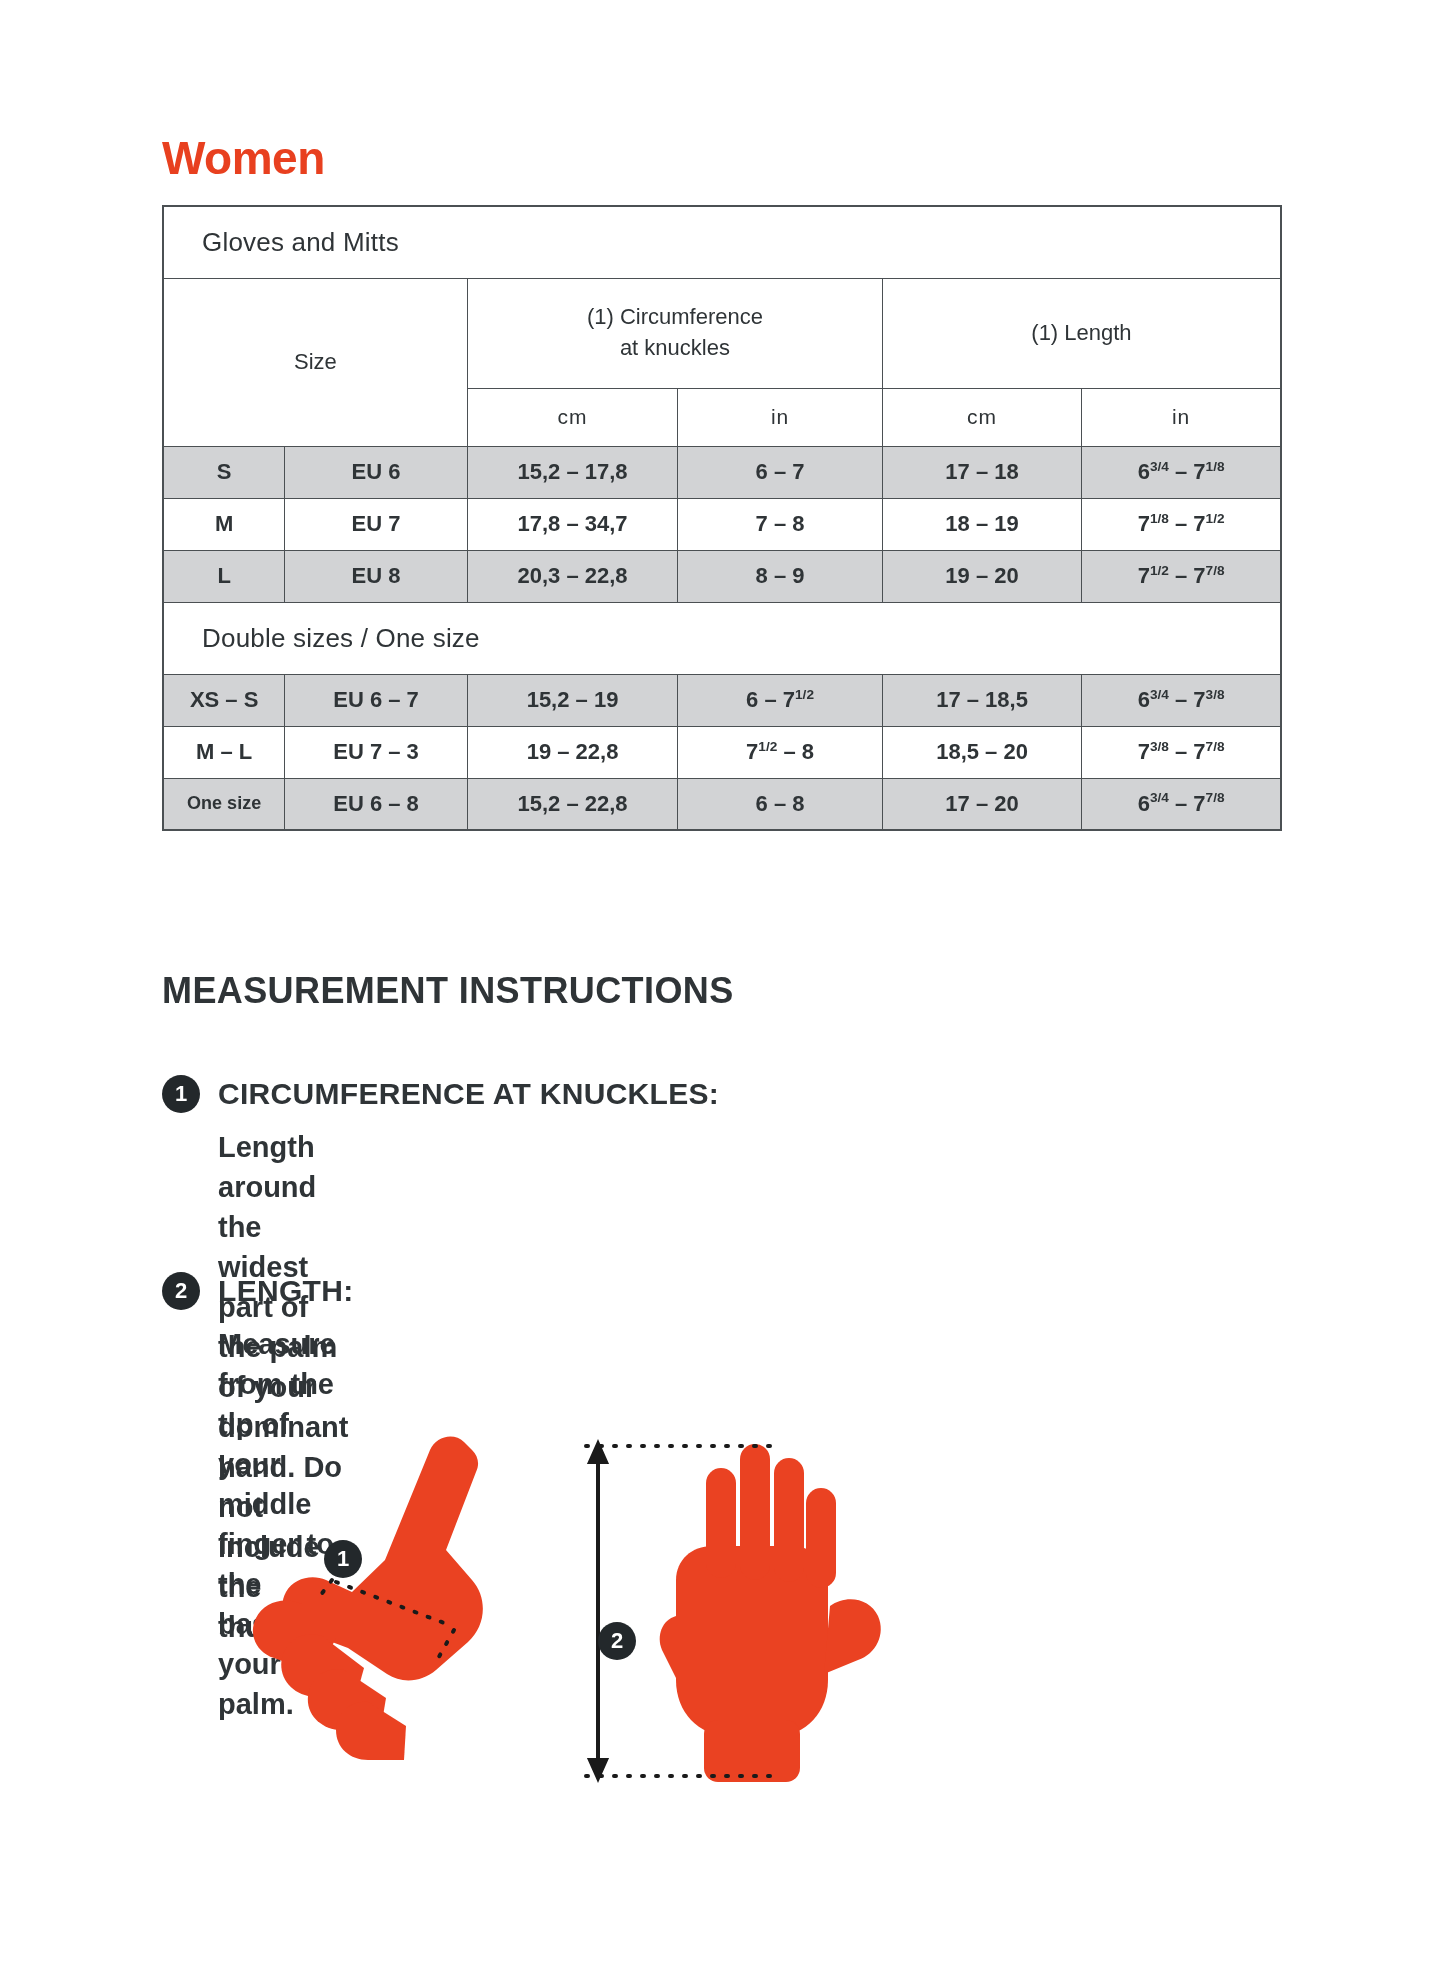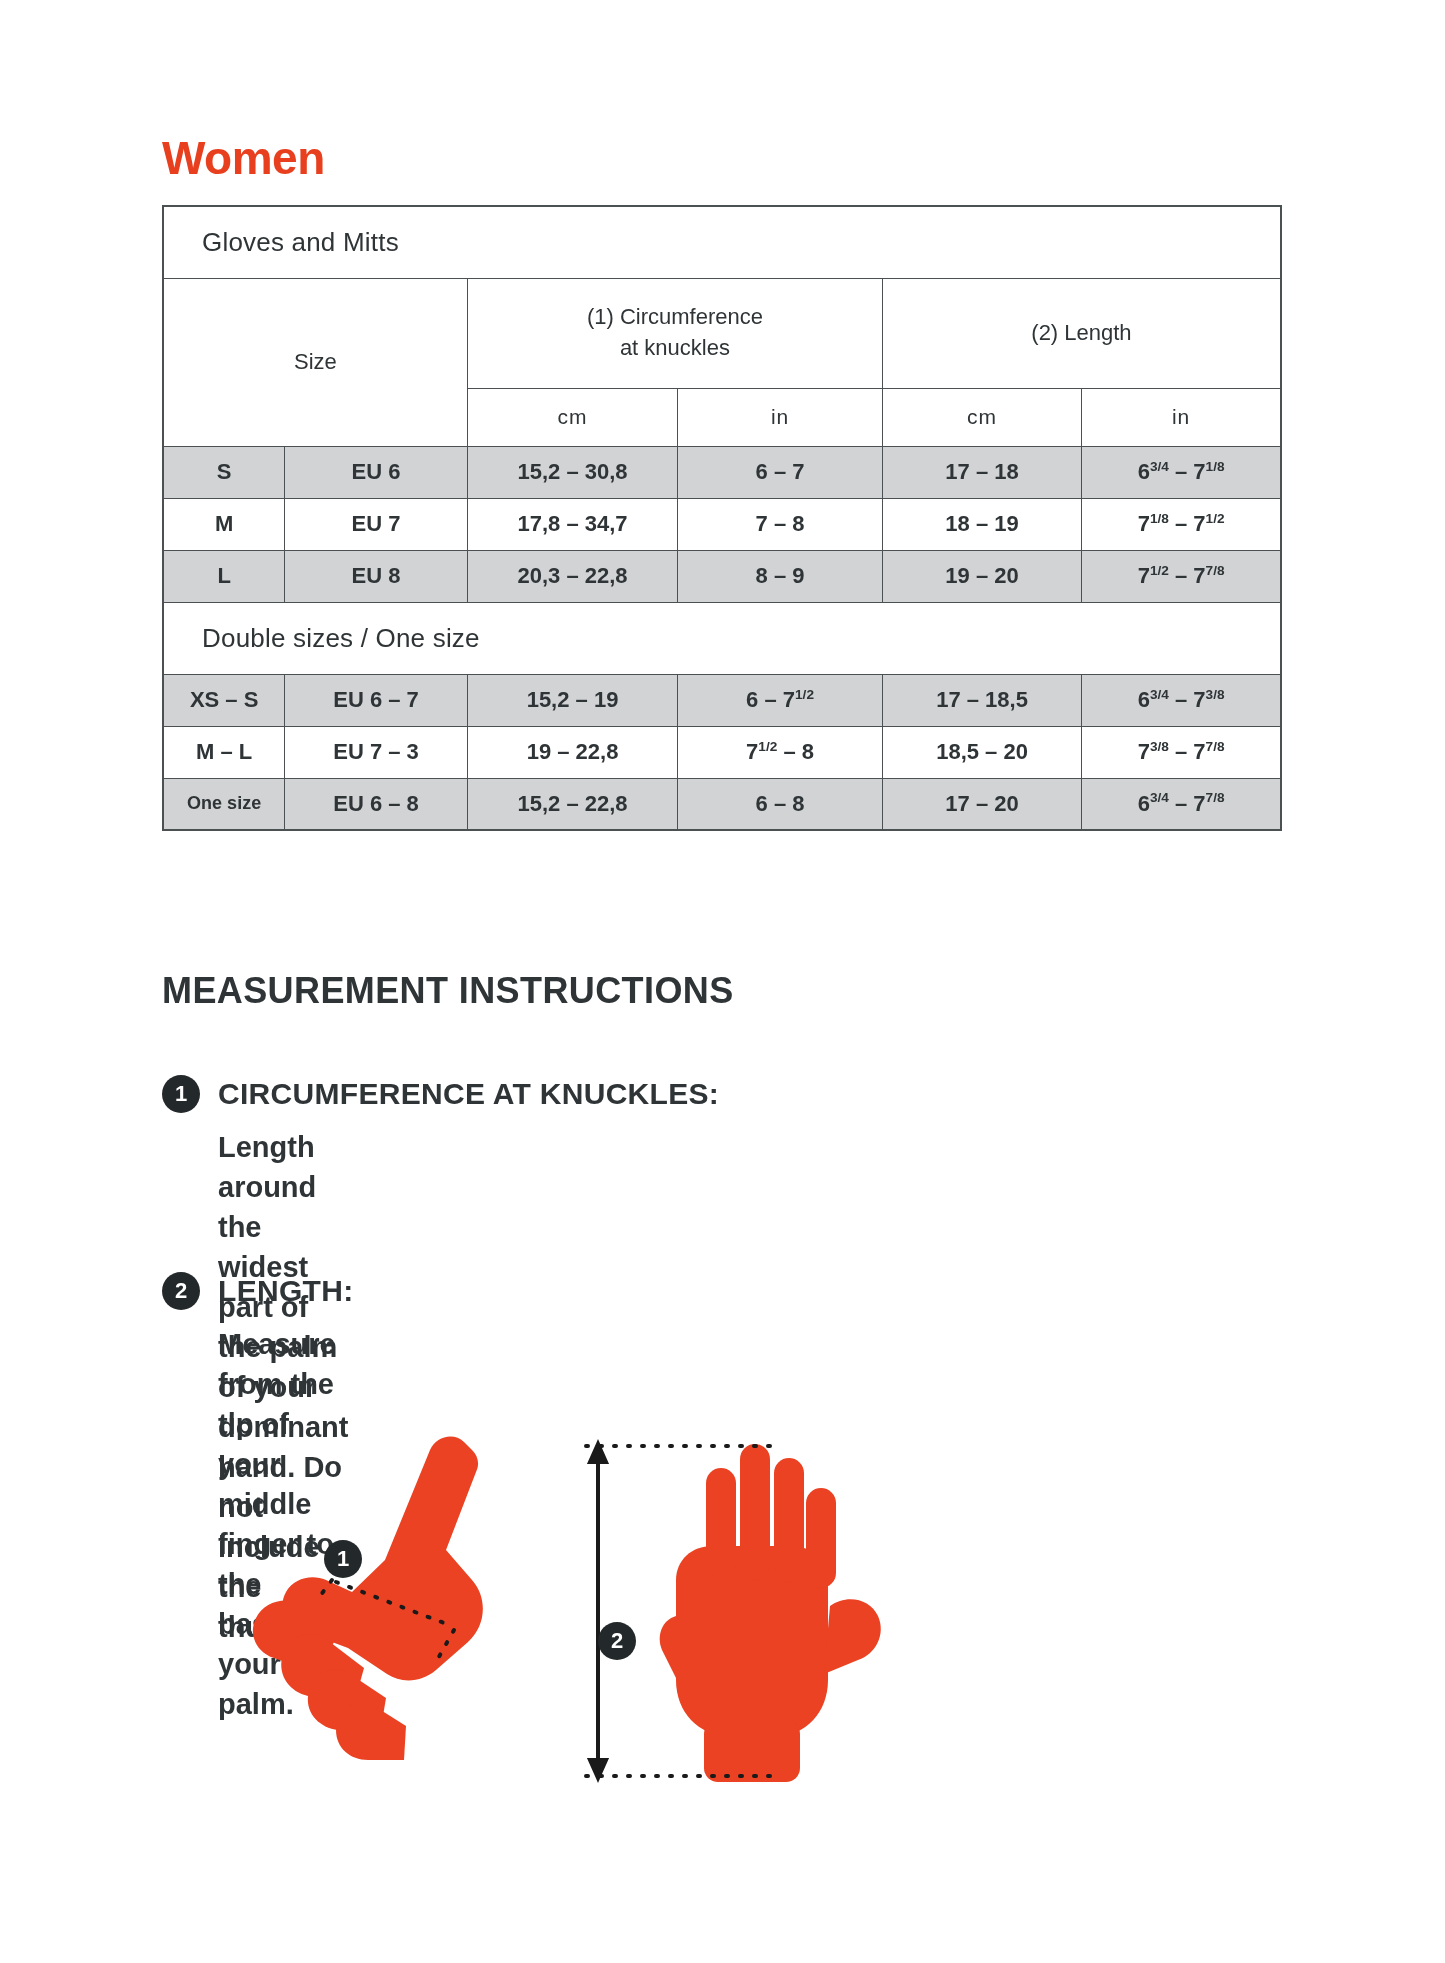--- a/index.html
+++ b/index.html
@@ -191,33 +191,33 @@
     <tbody>
       <tr>
         <td class="section-head" colspan="6">Gloves and Mitts</td>
       </tr>
       <tr>
         <td class="hdr-size" colspan="2" rowspan="2">Size</td>
         <td class="hdr-group" colspan="2">
           <span>(1) Circumference</span><br>
           <span>at knuckles</span>
         </td>
-        <td class="hdr-group" colspan="2">(2) Length</td>
+        <td class="hdr-group" colspan="2">(1) Length</td>
       </tr>
       <tr>
         <td class="hdr-unit">cm</td>
         <td class="hdr-unit">in</td>
         <td class="hdr-unit">cm</td>
         <td class="hdr-unit">in</td>
       </tr>
 
       <tr class="data-row">
         <td class="cell-letter">S</td>
         <td class="cell-eu">EU 6</td>
-        <td>15,2 – 30,8</td>
+        <td>15,2 – 17,8</td>
         <td>6 – 7</td>
         <td>17 – 18</td>
         <td><span>6</span><sup>3/4</sup> – <span>7</span><sup>1/8</sup></td>
       </tr>
 
       <tr class="data-row white">
         <td class="cell-letter">M</td>
         <td class="cell-eu">EU 7</td>
         <td>17,8 – 34,7</td>
         <td>7 – 8</td>

